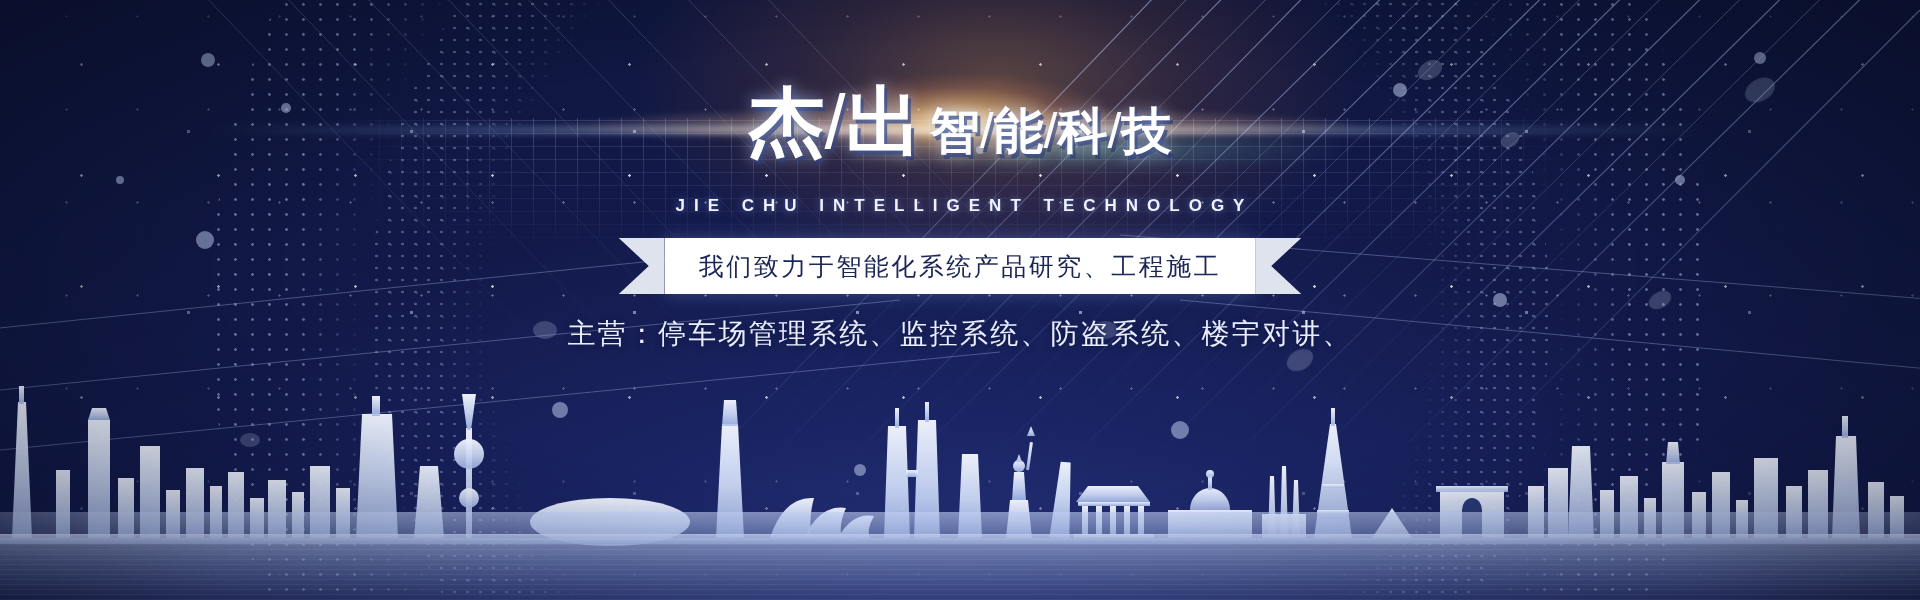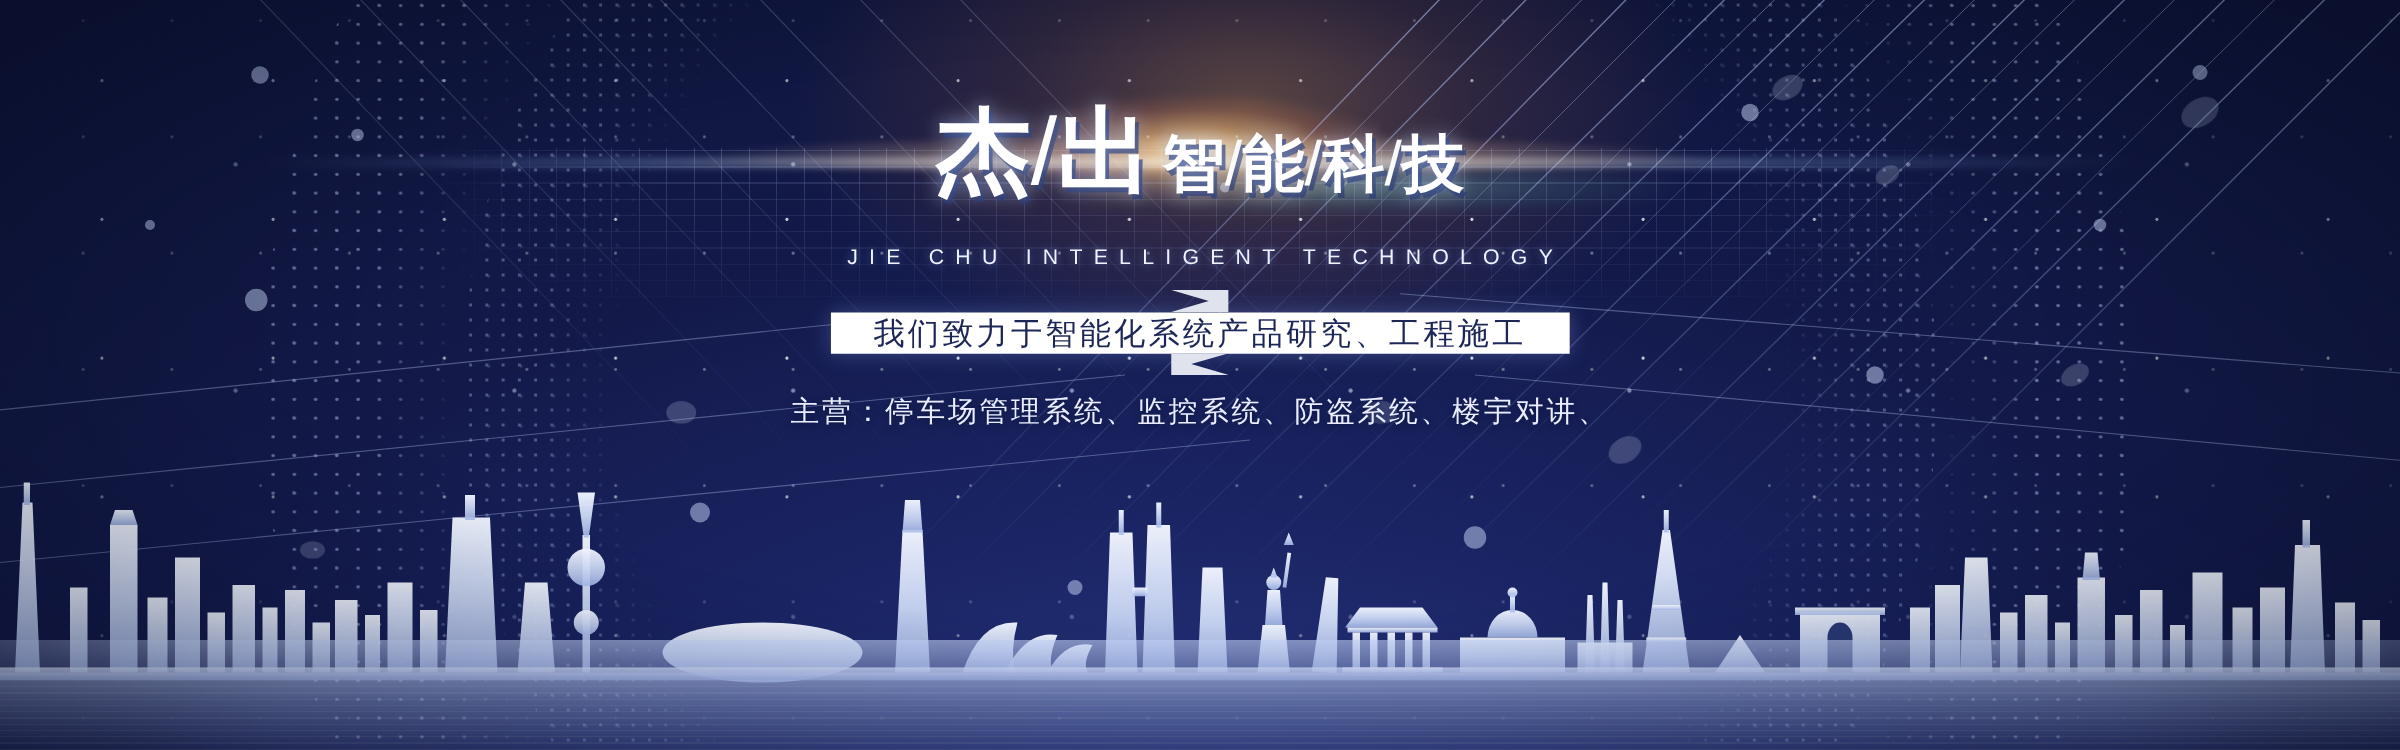--- a/index.html
+++ b/index.html
@@ -109,50 +109,50 @@
   .title .small{font-size:50px;line-height:1;padding-bottom:4px;}
   .title .slash{font-weight:400;}
   .title .gap{display:inline-block;width:8px;}
 
   
   .subtitle{
     position:absolute;left:0;right:0;top:196px;
     font-size:17px;
     letter-spacing:9px;
     color:#f0f3ff;
-    font-weight:400;
+    font-weight:700;
     text-shadow:0 0 8px rgba(120,160,255,.6);
     padding-left:9px;
   }
 
   
   .ribbon-wrap{
     position:absolute;left:50%;top:232px;transform:translateX(-50%);
-    display:flex;align-items:center;height:68px;flex-direction:column;
+    display:flex;align-items:center;height:68px;
   }
   .ribbon-tail{
     width:46px;height:56px;background:#dfe3ee;
     filter:drop-shadow(0 0 6px rgba(120,150,220,.35));
   }
   .ribbon-tail.left{ clip-path:polygon(0 0, 100% 0, 100% 100%, 0 100%, 30px 50%); }
   .ribbon-tail.right{ clip-path:polygon(0 0, 100% 0, calc(100% - 30px) 50%, 100% 100%, 0 100%); }
   .ribbon-body{
     background:#ffffff;height:56px;
     display:flex;align-items:center;justify-content:center;
     padding:0 34px;
     box-shadow:0 0 18px rgba(150,180,255,.30);
   }
   .ribbon-text{
     font-size:25px;color:#1d2757;letter-spacing:2.5px;font-weight:500;white-space:nowrap;
   }
 
   
   .desc{
     position:absolute;left:0;right:0;top:310px;
-    color:#e9edff;font-size:23px;line-height:1.68;letter-spacing:2.2px;
+    color:#e9edff;font-size:28px;line-height:1.68;letter-spacing:2.2px;
     text-shadow:0 1px 6px rgba(10,20,60,.9);
   }
   .desc .line{display:block;}
 
   
   .skyline{position:absolute;left:0;right:0;bottom:0;height:250px;pointer-events:none;}
   .skyline svg{position:absolute;left:0;bottom:0;width:100%;height:100%;}
 
   .water{
     position:absolute;left:0;right:0;bottom:0;height:88px;pointer-events:none;

